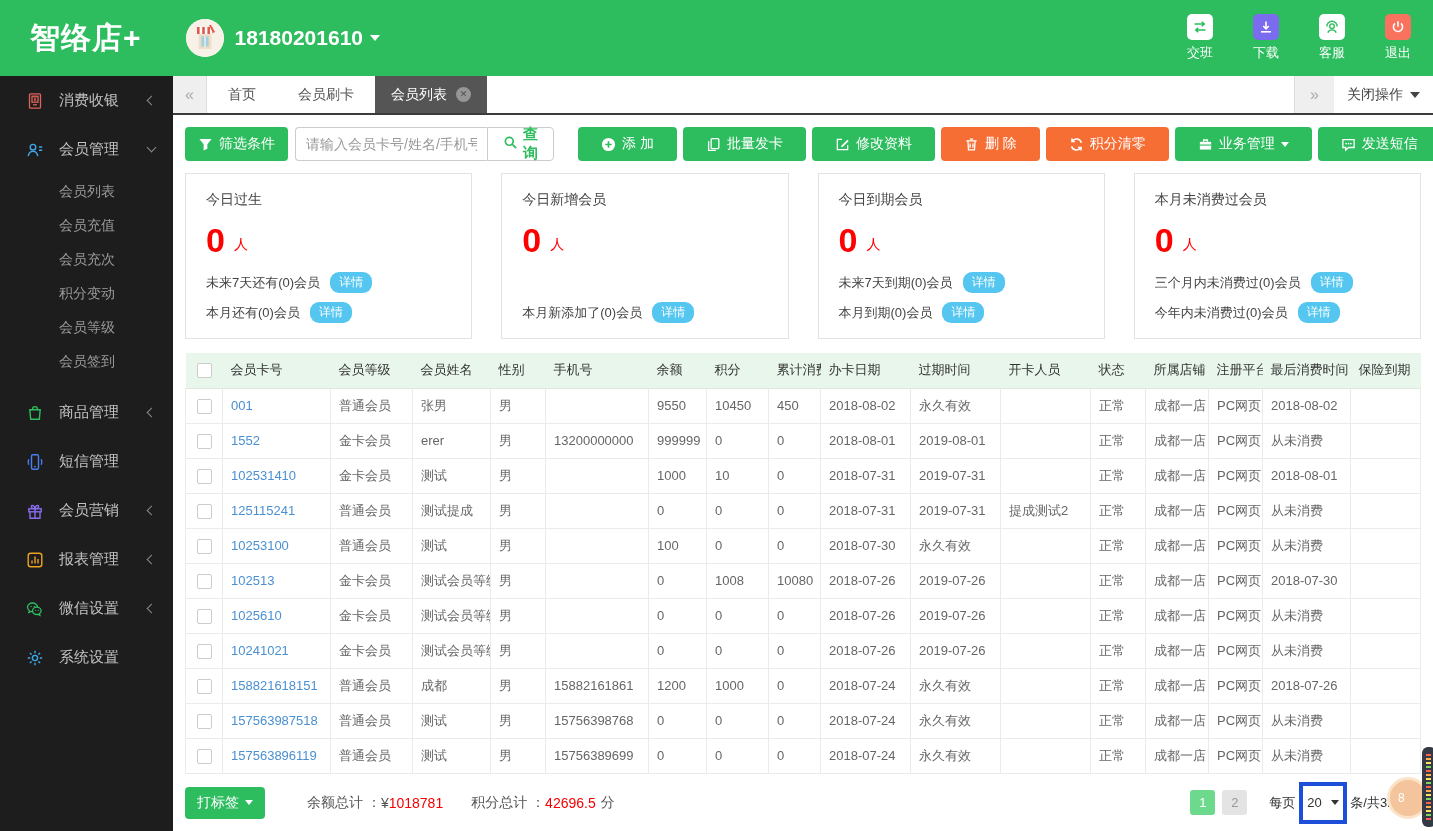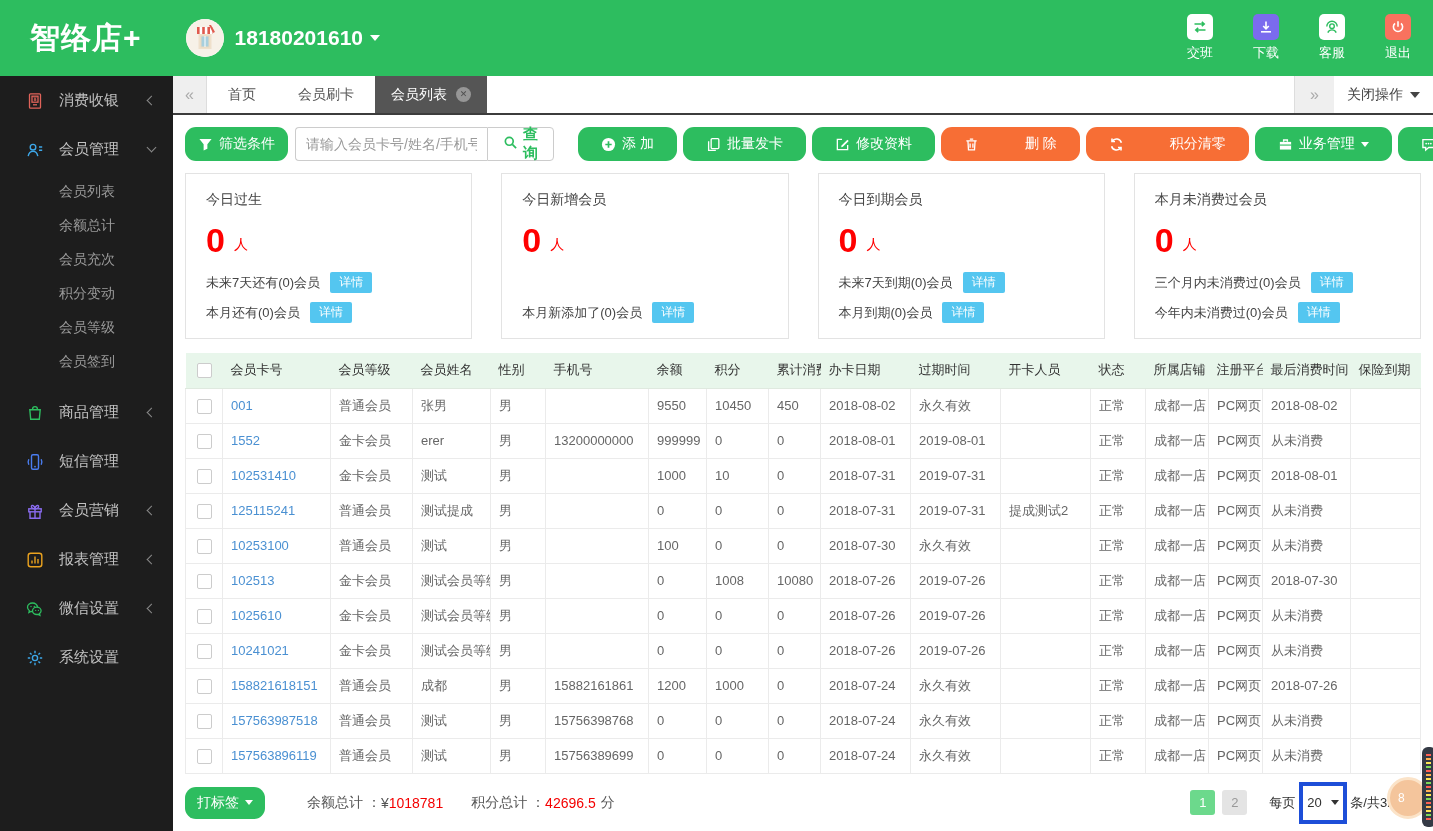--- a/index.html
+++ b/index.html
@@ -48,24 +48,24 @@
   .tab-close { margin-left:9px; width:15px; height:15px; border-radius:50%; background:#969696; color:#4f4f4f; font-size:9px; line-height:15px; text-align:center; font-weight:bold; }
   .tab-spacer { flex:1; }
   .close-ops { display:flex; align-items:center; padding:0 13px; font-size:14px; color:#444; background:#fff; cursor:pointer; }
   .close-ops .caret { color:#444; }
 
   
   .content { flex:1; padding:12px; position:relative; overflow:hidden; }
 
   
   .toolbar { display:flex; align-items:center; height:34px; }
-  .btn { height:34px; border:none; border-radius:11px; font-size:14px; color:#fff; display:inline-flex; align-items:center; padding:0 10px; cursor:pointer; white-space:nowrap; font-family:inherit; }
+  .btn { height:34px; border:none; border-radius:4px; font-size:14px; color:#fff; display:inline-flex; align-items:center; padding:0 10px; cursor:pointer; white-space:nowrap; font-family:inherit; }
   .btn .icon { display:inline-flex; margin-right:6px; }
   .btn-green { background:#2dbd5f; }
-  .btn-orange { background:#f76e35;gap:40px; }
+  .btn-orange { background:#f76e35; }
   .btn-white { background:#fff; border:1px solid #ccc; color:#555; }
   .filter-btn { margin-right:7px; padding:0 13px; }
   .input-group { display:flex; height:34px; }
   .input-group input { width:192px; height:34px; border:1px solid #ccc; border-right:none; border-radius:4px 0 0 4px; padding:0 10px; font-size:14px; color:#333; outline:none; font-family:inherit; }
   .input-group input::placeholder { color:#9a9a9a; }
   .search-btn { height:34px; border:1px solid #ccc; border-radius:0 4px 4px 0; background:#fff; color:#2dbd5f; font-size:15px; font-weight:bold; display:inline-flex; align-items:center; gap:5px; padding:0 15px; cursor:pointer; font-family:inherit; }
   .toolbar-btns { display:flex; gap:6px; margin-left:24px; }
   .toolbar-btns .btn { padding:0 23px; }
   .display-btn { margin-left:auto; padding:0 12px; }
   .display-btn .gear-glyph { font-size:16px; margin-right:6px; color:#555; }
@@ -73,21 +73,21 @@
 
   
   .cards { display:flex; gap:29px; margin-top:12px; }
   .card { flex:1; height:166px; background:#fff; border:1px solid #e3e3e3; padding:17px 20px; position:relative; }
   .card-title { font-size:14px; color:#444; }
   .card-value { margin-top:14px; color:#ff0000; display:flex; align-items:flex-end; }
   .card-value .num { font-size:34px; font-weight:bold; line-height:1; }
   .card-value .unit { font-size:14px; margin-left:9px; margin-bottom:3px; }
   .card-lines { position:absolute; left:20px; right:16px; bottom:15px; }
   .card-line { margin-top:9px; font-size:13px; color:#444; display:flex; align-items:center; white-space:nowrap; }
-  .badge { background:#54c6f0; color:#fff; font-size:12px; padding:2px 9px; border-radius:2px; margin-left:10px; cursor:pointer; }
+  .badge { background:#54c6f0; color:#fff; font-size:12px; padding:2px 9px; border-radius:9px; margin-left:10px; cursor:pointer; }
 
   
   .table-wrap { margin-top:14px; overflow:hidden; }
   table.members { border-collapse:collapse; table-layout:fixed; width:1235px; }
   table.members th { background:#e8f6eb; height:35px; font-weight:normal; font-size:13px; color:#333; text-align:left; padding:0 8px; white-space:nowrap; overflow:hidden; border-bottom:1px solid #dfe9df; }
   table.members td { height:35px; border:1px solid #ebebeb; font-size:13px; color:#666; padding:0 8px; white-space:nowrap; overflow:hidden; background:#fff; }
   table.members td.cb, table.members th.cb { text-align:center; padding:0; }
   .cbx { width:15px; height:15px; border:1px solid #ccc; border-radius:2px; background:#fff; display:inline-block; vertical-align:middle; cursor:pointer; }
   td .card-link { color:#4a90d2; cursor:pointer; }
 
@@ -212,21 +212,21 @@
                 <path d="M2.2 15.2c.6-3.4 2.6-4.8 4.8-4.8s4.2 1.4 4.8 4.8"></path>
                 <path d="M13 6h3.2M13 9.2h3.2"></path>
               </g>
             </svg>
           </span>
           <span class="side-label">会员管理</span>
           <span class="chev down"></span>
         </div>
         <div class="side-sub">
           <div class="side-sub-item">会员列表</div>
-          <div class="side-sub-item">余额总计</div>
+          <div class="side-sub-item">会员充值</div>
           <div class="side-sub-item">会员充次</div>
           <div class="side-sub-item">积分变动</div>
           <div class="side-sub-item">会员等级</div>
           <div class="side-sub-item">会员签到</div>
         </div>
         <div class="side-item">
           <span class="side-icon" style="color: rgb(45, 189, 95);">
             <svg width="18" height="18" viewBox="0 0 18 18">
               <g stroke="currentColor" stroke-width="1.4" fill="none">
                 <path d="M3.8 5.8h10.4l-.9 9.4H4.7l-.9-9.4z"></path>

